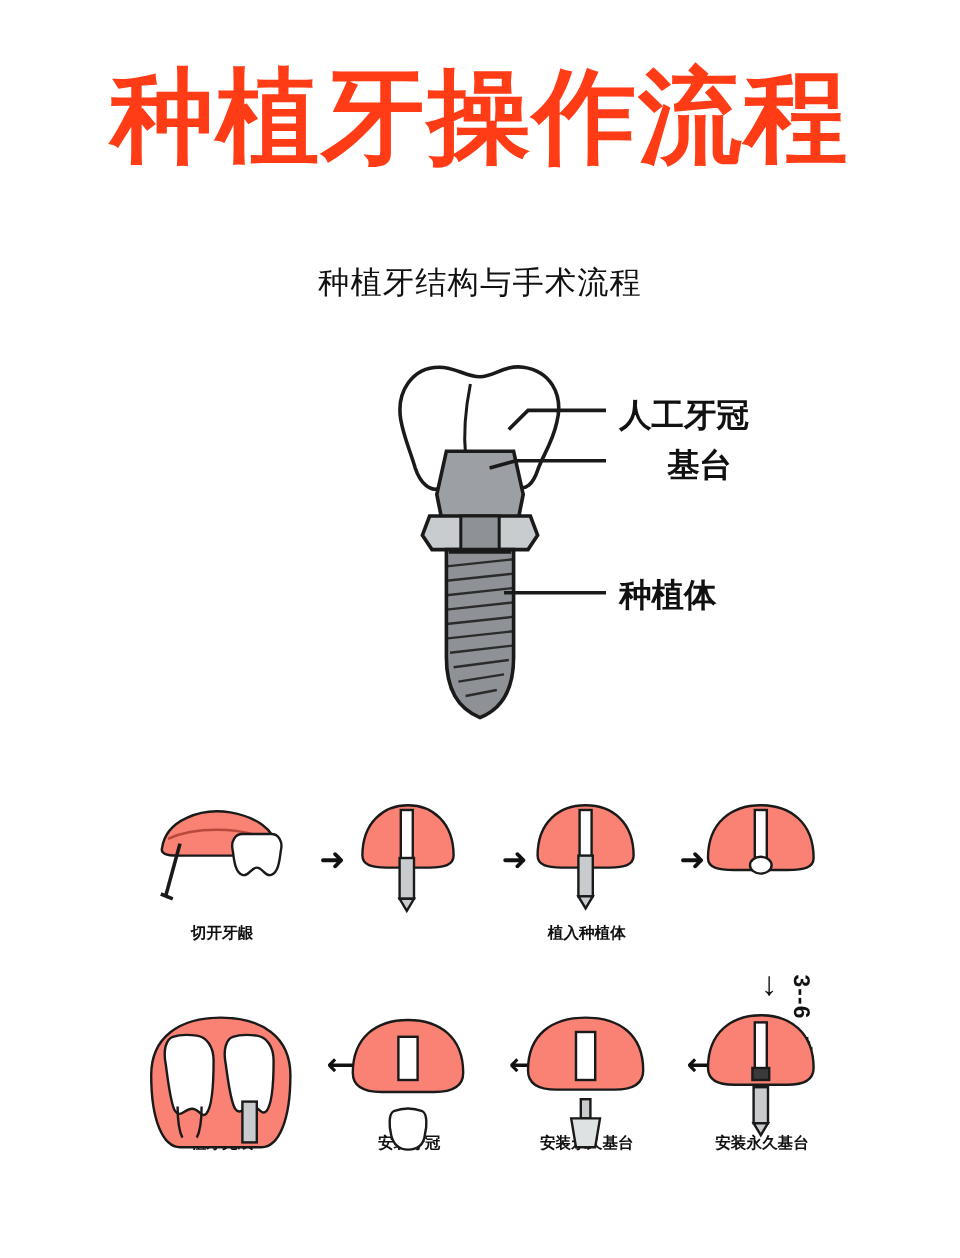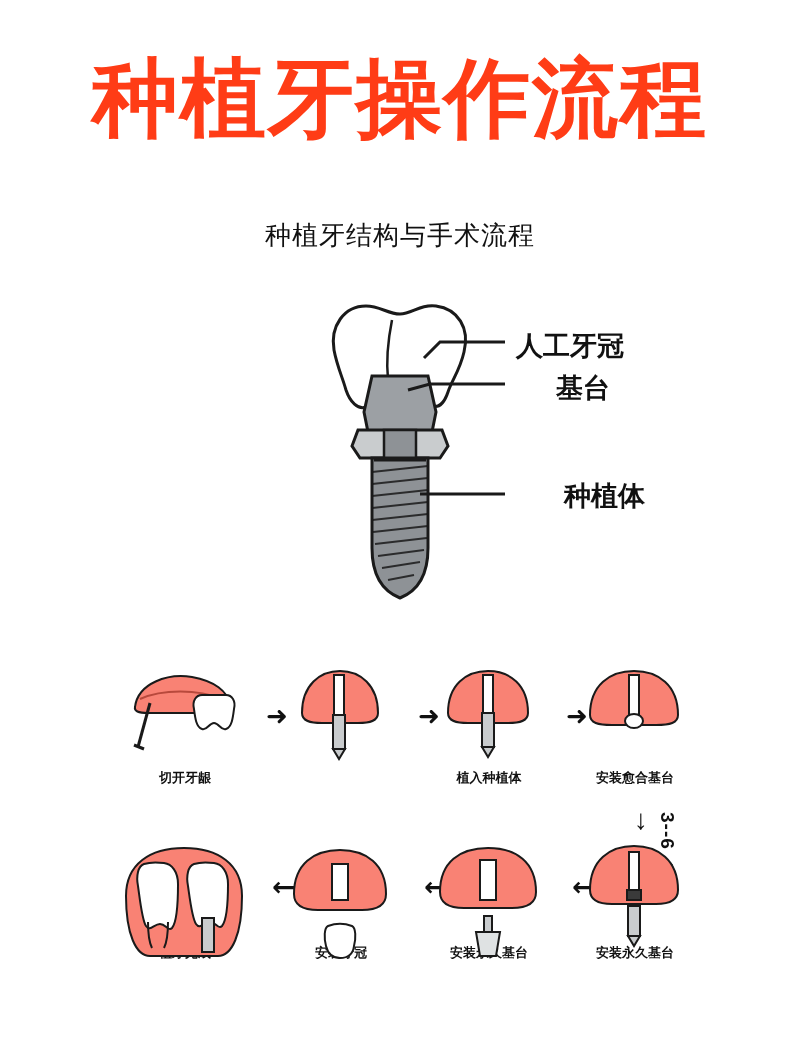--- a/index.html
+++ b/index.html
@@ -26,21 +26,21 @@
     position: absolute;
     top: 52px;
     left: 0;
     width: 800px;
     text-align: center;
     font-size: 86px;
     line-height: 92px;
     font-weight: bold;
     color: #ff3c16;
     letter-spacing: 2px;
-    font-family: Liberation Sans, sans-serif;
+    font-family: Liberation Serif, serif;
   }
   .sub-title {
     position: absolute;
     top: 218px;
     left: 0;
     width: 800px;
     text-align: center;
     font-size: 26px;
     font-weight: normal;
     color: #111111;
@@ -60,21 +60,21 @@
   }
   .callout-label {
     position: absolute;
     font-size: 27px;
     font-weight: bold;
     color: #111111;
     white-space: nowrap;
   }
   #label-crown { left: 516px; top: 48px; }
   #label-abutment { left: 516px; top: 90px; margin-left: 40px; }
-  #label-implant { left: 516px; top: 198px; margin-left: 48px; }
+  #label-implant { left: 516px; top: 198px; }
 
   
   .steps-row {
     position: absolute;
     left: 0;
     width: 800px;
   }
   #row-1 { top: 655px; height: 160px; }
   #row-2 { top: 830px; height: 180px; }
 
@@ -212,21 +212,20 @@
     <div class="row-arrow" style="left:566px; top:48px;">➜</div>
 
     <div class="step" style="left:560px; top:0;">
       <div class="art">
         <svg width="150" height="110" viewBox="0 0 150 110">
           <path d="M30 60 C30 30 50 16 74 16 C98 16 118 30 118 60 C118 68 110 70 96 70 L52 70 C38 70 30 68 30 60 Z" fill="#f98274" stroke="#1a1a1a" stroke-width="2"></path>
           <rect x="69" y="20" width="10" height="42" fill="#ffffff" stroke="#1a1a1a" stroke-width="2"></rect>
           <ellipse cx="74" cy="66" rx="9" ry="7" fill="#ffffff" stroke="#1a1a1a" stroke-width="2"></ellipse>
         </svg>
       </div>
-      <div class="caption">安装愈合基台</div>
     </div>
   </div>
 
   <div class="down-arrow" style="left:634px; top:806px;">↓</div>
   <div class="side-note" style="left:654px; top:812px;">3--6月后</div>
 
   <div class="steps-row" id="row-2">
 
     <div class="step" style="left:110px; top:0;">
       <div class="art">

